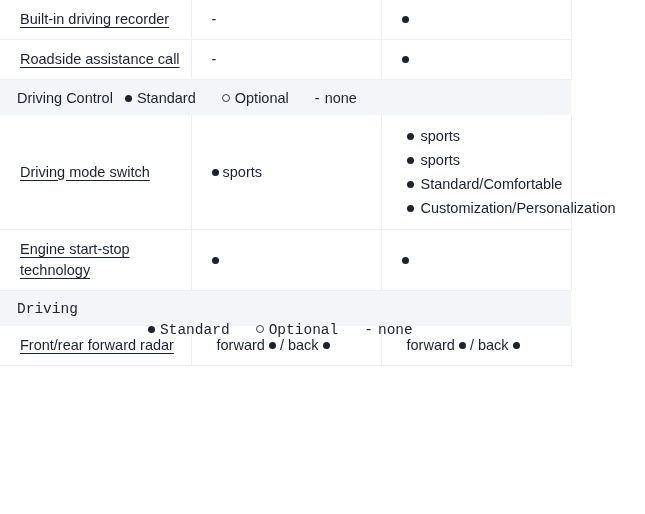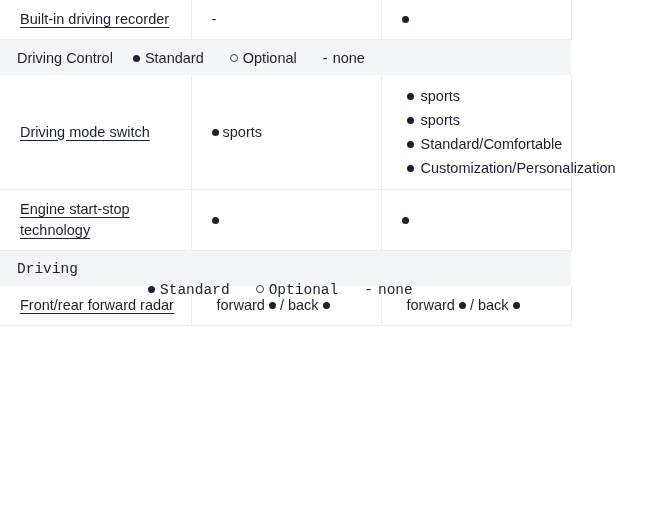--- a/index.html
+++ b/index.html
@@ -95,21 +95,21 @@
     position: relative;
     height: 35px;
     padding-left: 17px;
     display: flex;
     align-items: center;
     white-space: nowrap;
   }
   .section-title {
     font-size: 14.5px;
     color: #1c2233;
-    margin-right: 20px;
+    margin-right: 12px;
   }
   .legend {
     font-size: 14.5px;
     color: #1c2233;
     white-space: nowrap;
   }
   .legend .lg {
     display: inline-block;
     margin-right: 26px;
   }
@@ -142,20 +142,31 @@
 <table class="spec-table">
   <colgroup>
     <col class="c-feature">
     <col class="c-trim1">
     <col class="c-trim2">
   </colgroup>
   <tbody>
       <tr class="data-row">
         <td>
           <div class="feature-cell"><span class="feature-name">Built-in driving recorder</span></div>
+        </td>
+        <td>
+          <div class="value-cell"><span class="dash">-</span></div>
+        </td>
+        <td>
+          <div class="value-cell"><span class="dot"></span></div>
+        </td>
+      </tr>
+      <tr class="data-row">
+        <td>
+          <div class="feature-cell"><span class="feature-name">Roadside assistance call</span></div>
         </td>
         <td>
           <div class="value-cell"><span class="dash">-</span></div>
         </td>
         <td>
           <div class="value-cell"><span class="dot"></span></div>
         </td>
       </tr>
       <tr class="section-row">
         <td colspan="3">

